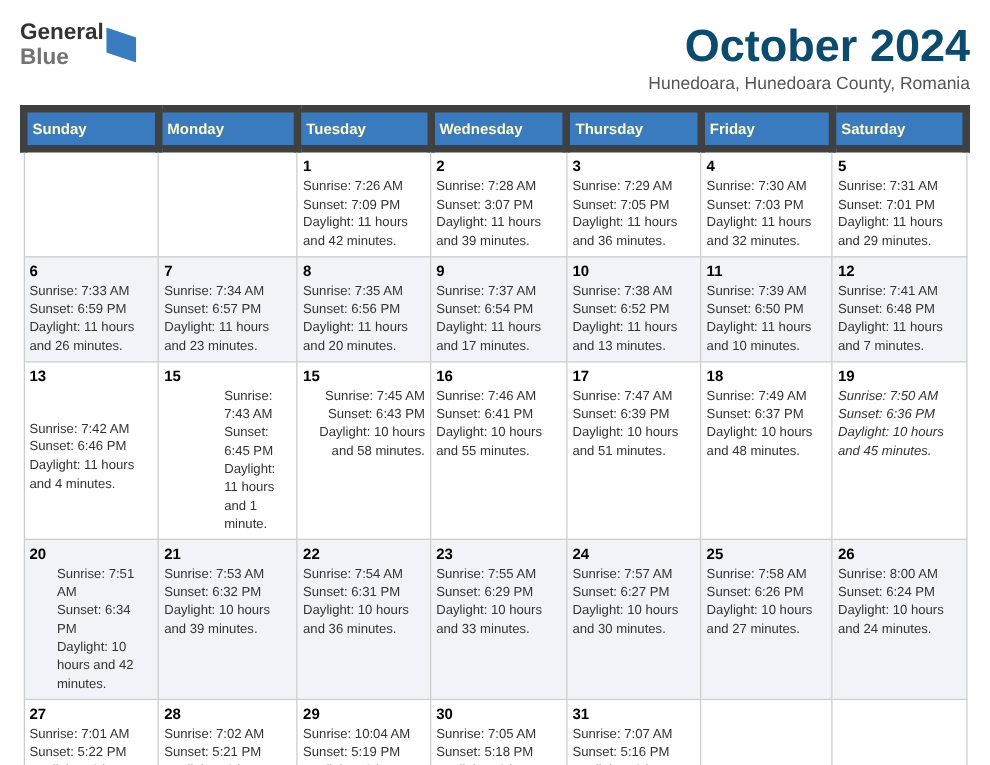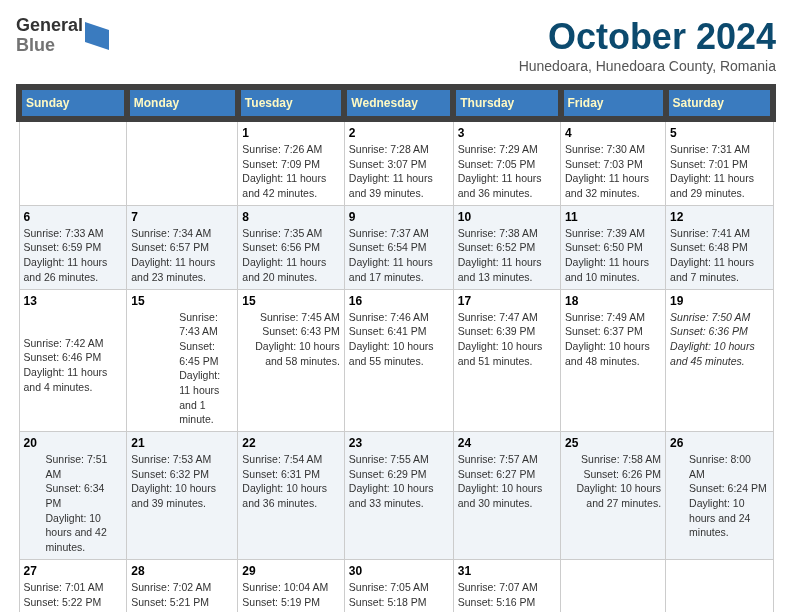--- a/index.html
+++ b/index.html
@@ -268,27 +268,27 @@
 Daylight: 10 hours and 33 minutes.</div>
         </td>
         <td>
           <span class="day-num">24</span>
           <div class="day-info" style="white-space: pre-line;">Sunrise: 7:57 AM
 Sunset: 6:27 PM
 Daylight: 10 hours and 30 minutes.</div>
         </td>
         <td>
           <span class="day-num">25</span>
-          <div class="day-info" style="white-space: pre-line; text-align: right;">Sunrise: 7:58 AM
+          <div class="day-info" style="white-space: pre-line;">Sunrise: 7:58 AM
 Sunset: 6:26 PM
 Daylight: 10 hours and 27 minutes.</div>
         </td>
         <td>
           <span class="day-num">26</span>
-          <div class="day-info" style="white-space: pre-line; margin-left: 19px;">Sunrise: 8:00 AM
+          <div class="day-info" style="white-space: pre-line;">Sunrise: 8:00 AM
 Sunset: 6:24 PM
 Daylight: 10 hours and 24 minutes.</div>
         </td>
       </tr>
       <tr>
         <td>
           <span class="day-num">27</span>
           <div class="day-info" style="white-space: pre-line;">Sunrise: 7:01 AM
 Sunset: 5:22 PM
 Daylight: 10 hours and 21 minutes.</div>

